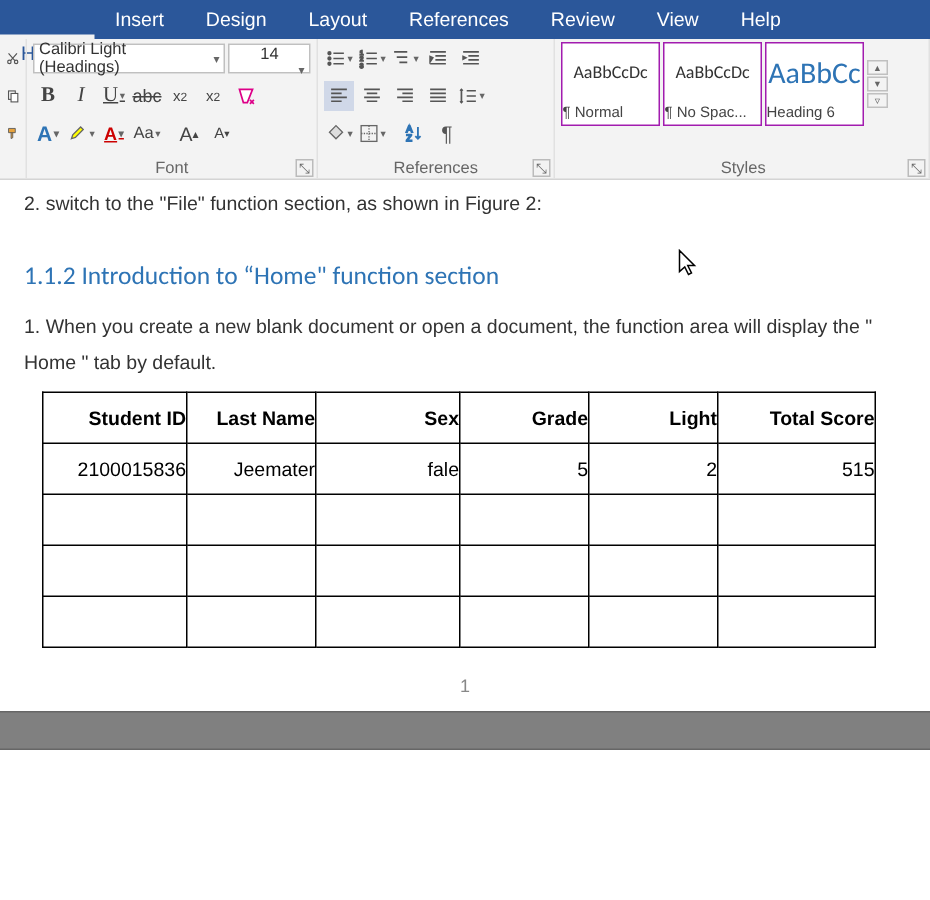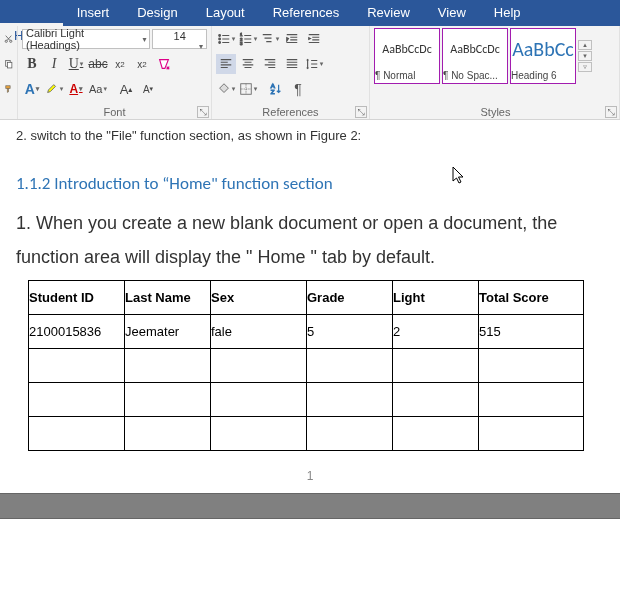--- a/index.html
+++ b/index.html
@@ -50,24 +50,24 @@
   .style-prev { flex: 1; display: flex; align-items: center; justify-content: center; font-family: Calibri, sans-serif; color: #333; overflow: hidden; }
   .style-name { text-align: left; font-size: 10px; color: #444; padding: 1px 0 2px; white-space: nowrap; overflow: hidden; }
   .heading-prev { color: #2e74b5; font-size: 20px; }
   .style-more { width: 14px; display: flex; flex-direction: column; justify-content: center; gap: 1px; }
   .style-more div { height: 10px; border: 1px solid #c0c0c0; font-size: 7px; display: flex; align-items: center; justify-content: center; color: #666; cursor: pointer; }
   
   
   .doc-area { background: #fff; height: 485px; padding: 6px 16px 0 16px; overflow: hidden; position: relative; }
   .doc-line { color: #333; font-size: 13px; line-height: 1.6; }
   .heading { color: #2e74b5; font-size: 17px; font-family: Calibri, sans-serif; margin: 26px 0 12px; }
-  .body-text { color: #333; font-size: 18px; line-height: 1.9; margin-bottom: 0; }
+  .body-text { color: #333; font-size: 13px; line-height: 1.9; margin-bottom: 0; }
   
   table.doc-table { border-collapse: collapse; margin: 6px 0 0 12px; width: 556px; }
-  table.doc-table th, table.doc-table td { border: 1.4px solid #000; text-align: left; font-size: 13px; height: 34px; vertical-align: middle; }
+  table.doc-table th, table.doc-table td { border: 1.4px solid #000; text-align: right; font-size: 13px; height: 34px; vertical-align: middle; }
   table.doc-table th { font-weight: bold; }
   table.doc-table .c-id { width: 96px; }
   table.doc-table .c-ln { width: 86px; }
   table.doc-table .c-sx { width: 96px; }
   table.doc-table .c-gr { width: 86px; }
   table.doc-table .c-cl { width: 86px; }
   
   .pagenum { text-align: center; color: #888; font-size: 12px; margin: 18px 0 10px; }
   .page-gap { background: #808080; height: 26px; margin: 0 -16px; border-top: 1px solid #666; border-bottom: 1px solid #666; }
   .next-page { background: #fff; height: 30px; margin: 0 -16px; }

